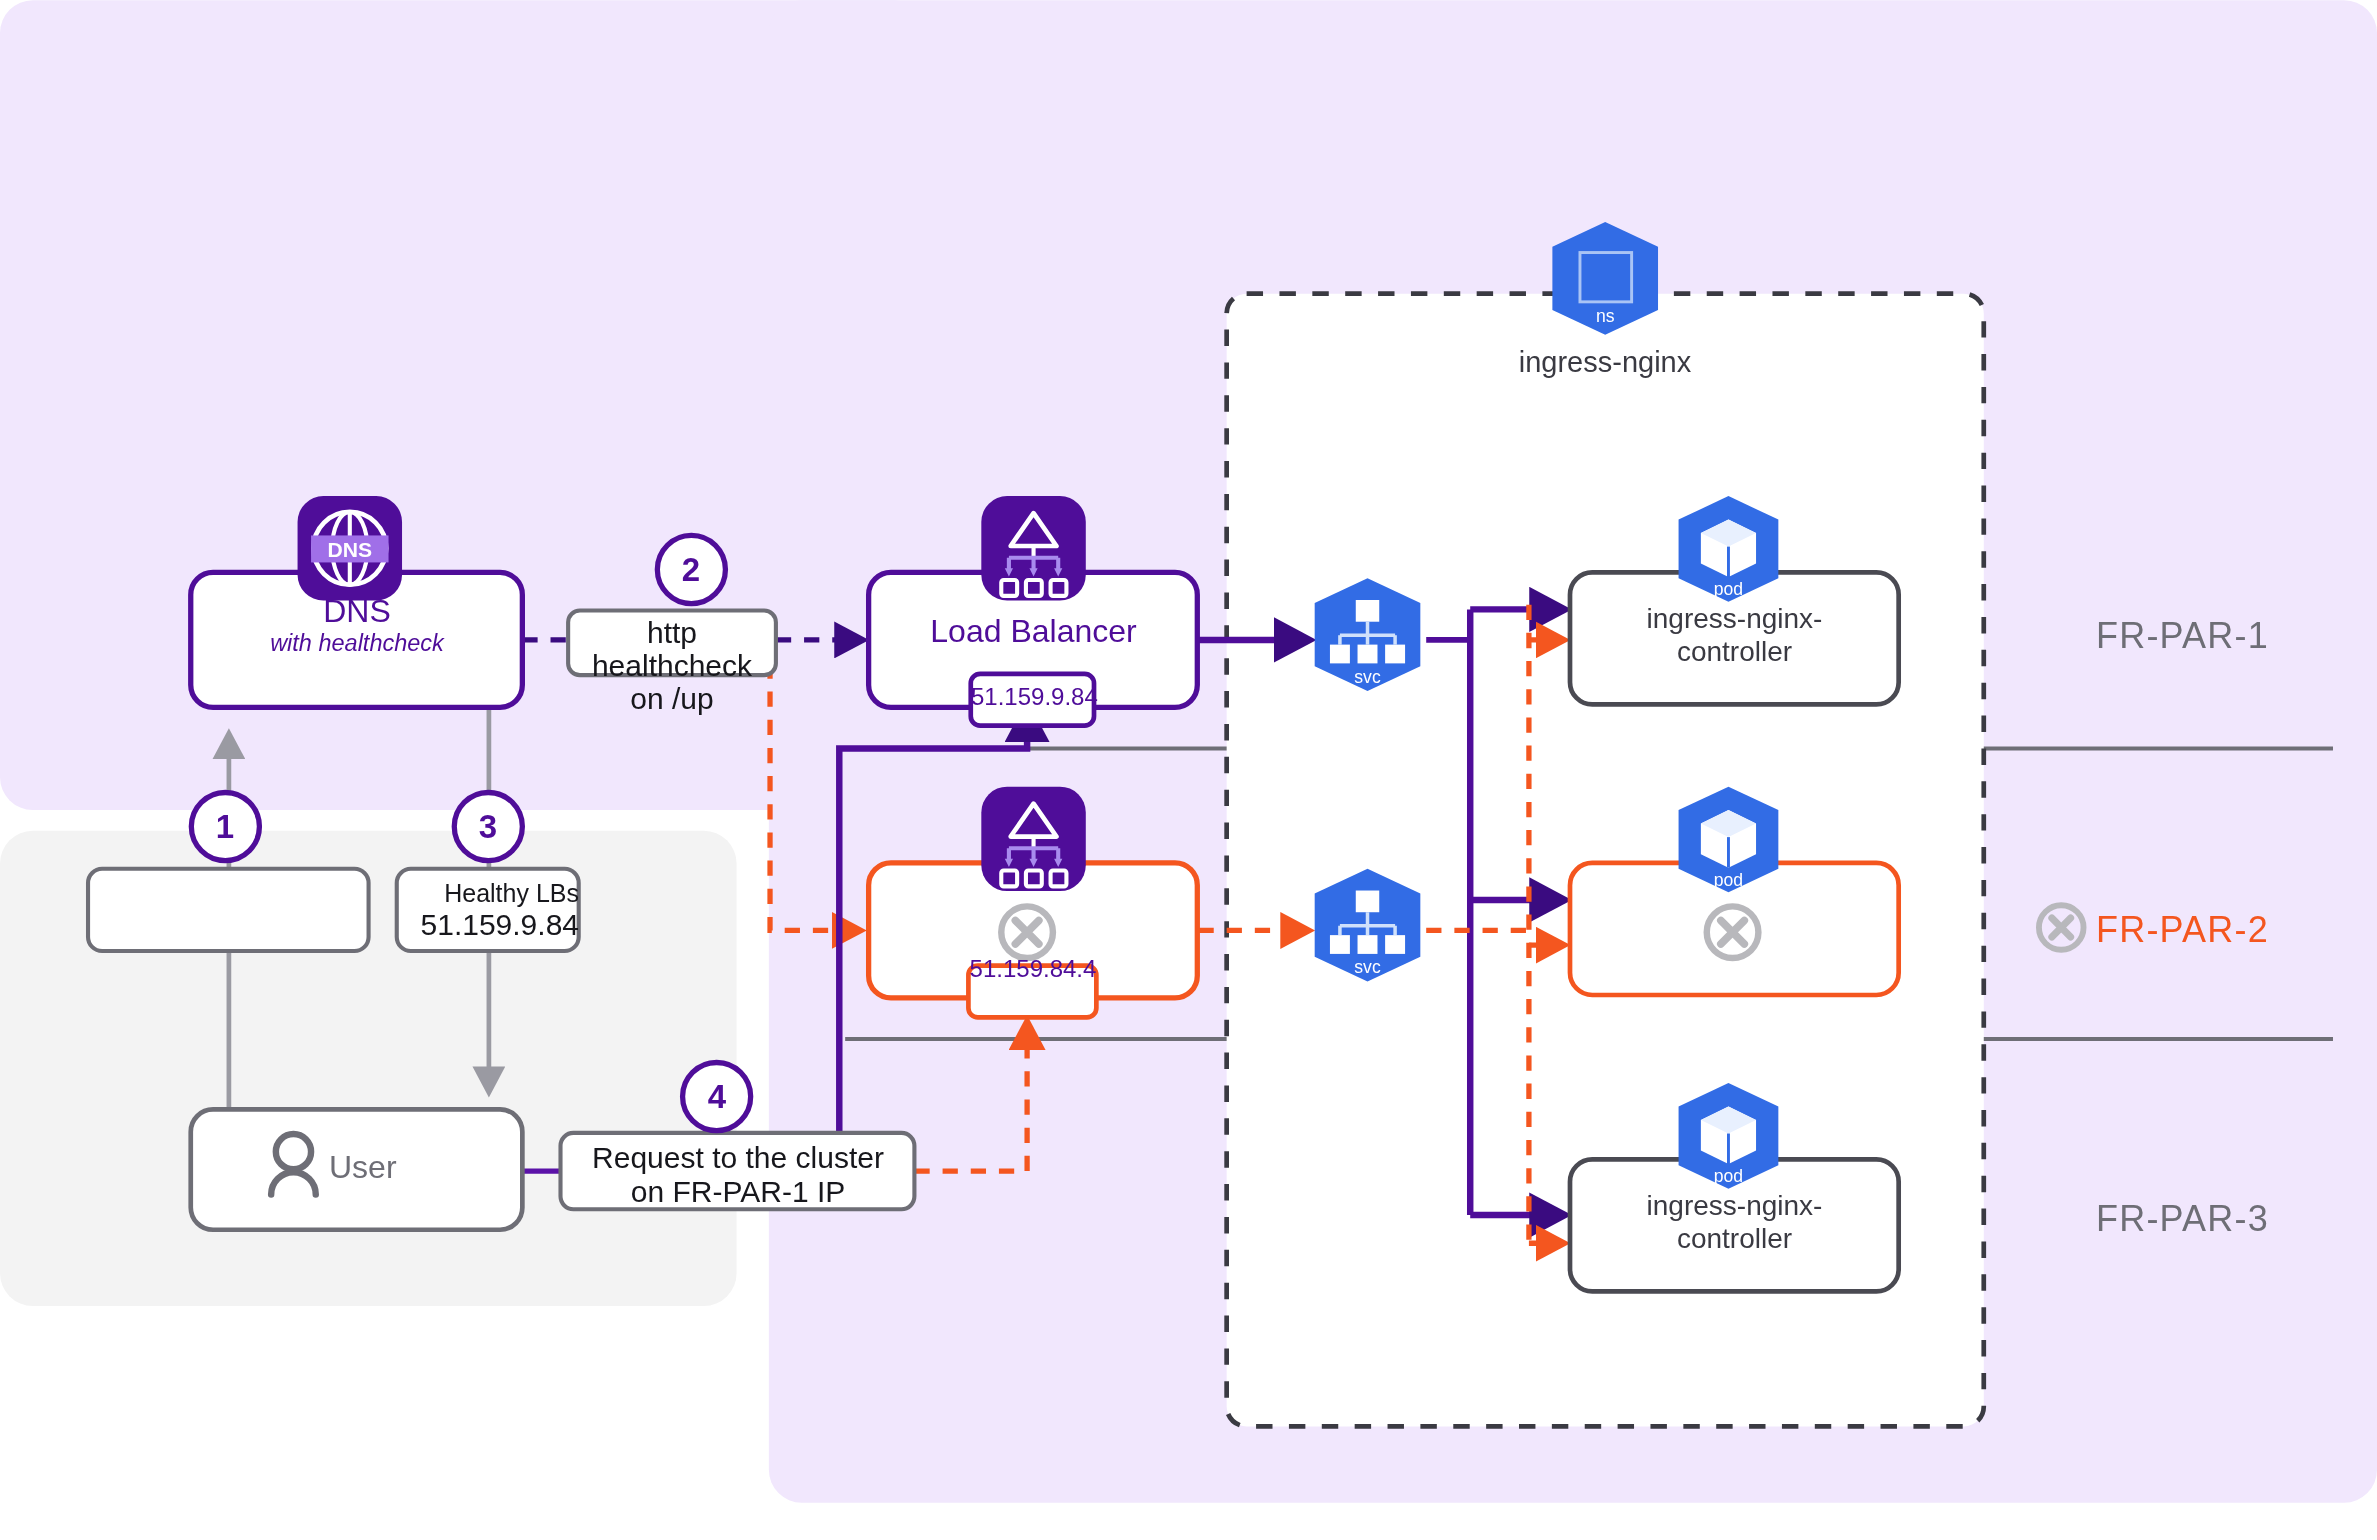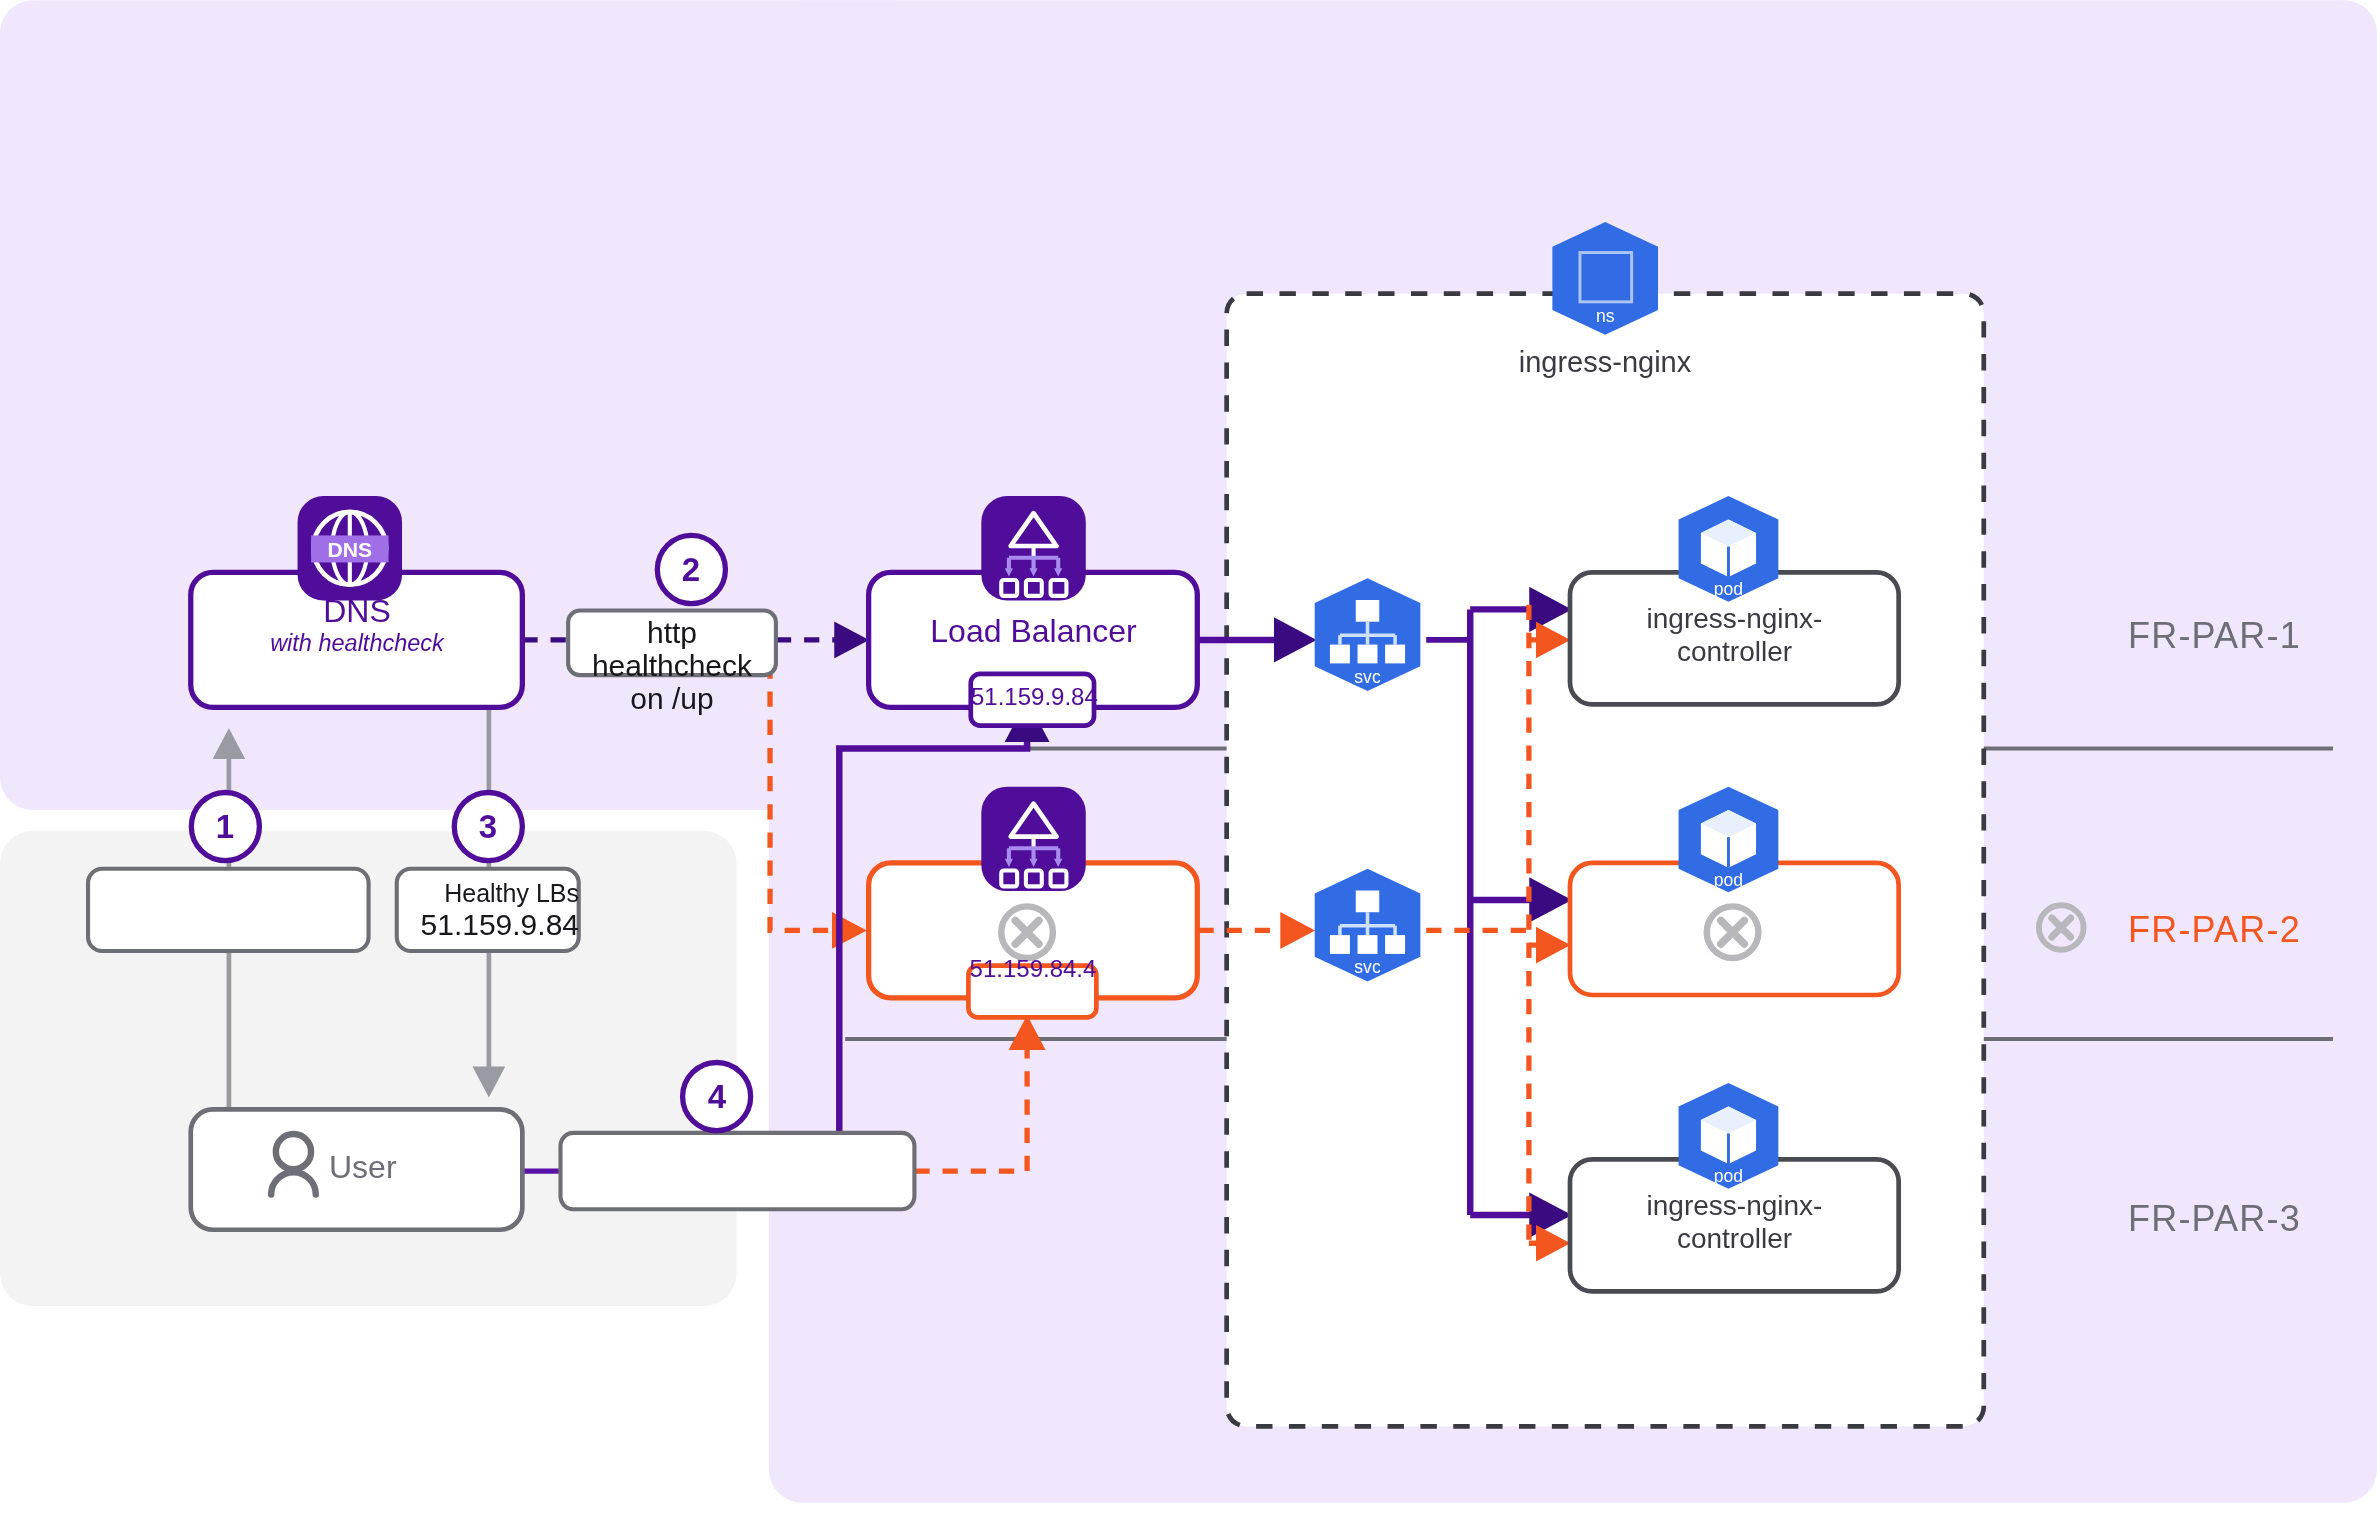--- a/index.html
+++ b/index.html
@@ -6,21 +6,21 @@
   body{width:2377px;height:1541px;overflow:hidden;
        font-family:"Liberation Sans", sans-serif;}
   #stage{position:relative;width:2377px;height:1541px;}
   svg{position:absolute;top:0;left:0;}
   .ttl{font-weight:bold;font-size:40px;letter-spacing:-0.6px;}
   .nodeLabel{font-size:32px;}
   .nodeSub{font-size:23.5px;}
   .small{font-size:30px;}
   .smallb{font-size:25px;}
   .ip{font-size:24px;}
-  .zone{font-size:36px;letter-spacing:1.2px;margin-left:32px;}
+  .zone{font-size:36px;letter-spacing:1.2px;}
   .ns{font-size:29px;}
   .kicon{font-size:30px;fill:#ffffff;}
   .step{font-size:33px;font-weight:bold;}
   .pod-t{font-size:28px;}
 </style>
 </head>
 <body>
 
 <div id="stage">
 <svg width="2377" height="1541" viewBox="0 0 4050 2625" xmlns="http://www.w3.org/2000/svg">
@@ -258,20 +258,24 @@
   <span class="step" style="color:#4F0D99;">4</span></div>
 
 <div style="position:absolute;left:568px;top:616px;width:208px;text-align:center;line-height:1.1;">
   <div class="small" style="color:#17171C;">http healthcheck</div>
   <div class="small" style="color:#17171C;">on /up</div>
 </div>
 <div style="position:absolute;left:397px;top:879px;width:182px;text-align:right;line-height:1.16;">
   <div class="smallb" style="color:#17171C;">Healthy LBs</div>
   <div class="small" style="color:#17171C;">51.159.9.84</div>
 </div>
+<div style="position:absolute;left:561px;top:1141px;width:354px;text-align:center;line-height:1.14;">
+  <div class="small" style="color:#17171C;">Request to the cluster</div>
+  <div class="small" style="color:#17171C;">on FR-PAR-1 IP</div>
+</div>
 
 <div style="position:absolute;left:2096px;top:615px;">
   <span class="zone" style="color:#6E6E76;">FR-PAR-1</span></div>
 <div style="position:absolute;left:2096px;top:909px;">
   <span class="zone" style="color:#F4561F;">FR-PAR-2</span></div>
 <div style="position:absolute;left:2096px;top:1198px;">
   <span class="zone" style="color:#6E6E76;">FR-PAR-3</span></div>
 
 </div>
 

